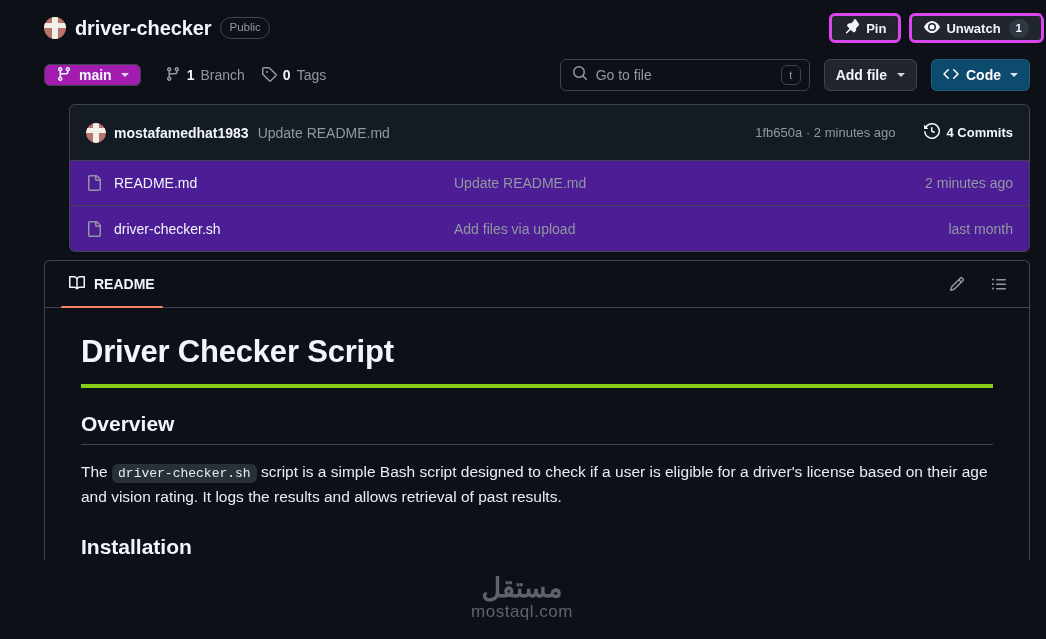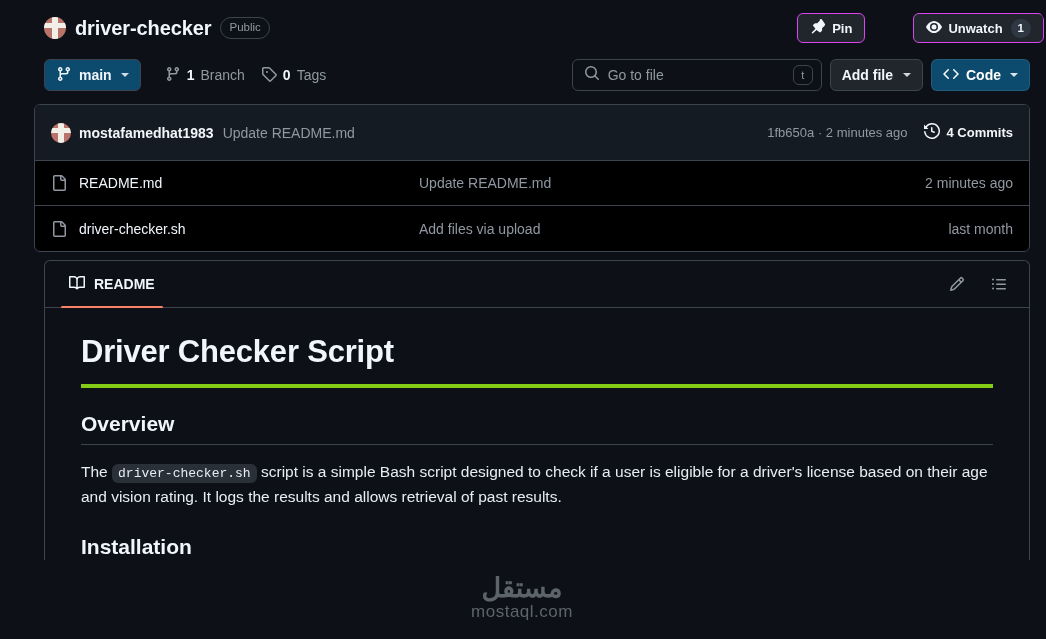--- a/index.html
+++ b/index.html
@@ -39,58 +39,57 @@
     letter-spacing: -0.1px; white-space: nowrap;
   }
   .repo-visibility {
     font-size: 11.5px; color: #9198a1;
     border: 1px solid #3d444d; border-radius: 2em;
     padding: 1px 8px 2px; line-height: 1.4; font-weight: 500;
   }
   .header-actions { display: flex; align-items: center; gap: 8px; flex: none; }
   .btn {
     display: inline-flex; align-items: center; gap: 6px;
-    background: #21262d; border: 1px solid #d946ef;
+    background: #21262d; border: 3px solid #d946ef;
     color: #f0f6fc; font-size: 13px; font-weight: 600;
     border-radius: 6px; padding: 5px 12px; height: 30px;
     white-space: nowrap; cursor: pointer;
     font-family: "Liberation Sans", sans-serif;
-    margin-left: 40px;
   }
   .btn .counter {
     background: #2f3742; border: 1px solid transparent;
     border-radius: 2em; font-size: 11.5px; font-weight: 600;
     padding: 0 6px; line-height: 17px; color: #f0f6fc; margin-left: 2px;
   }
   .btn-unwatch { margin-right: -14px; }
 
   
   .toolbar {
     display: flex; align-items: center;
     padding: 13px 16px 13px 44px;
     gap: 8px;
   }
   .branch-btn {
     display: inline-flex; align-items: center; gap: 7px;
-    background: #0c4a6e; border: 1px solid #3d444d;
-    border-radius: 6px; padding: 5px 11px; height: 32px;
+    background: #a21caf; border: 1px solid #3d444d;
+    border-radius: 6px; padding: 5px 11px; height: 22px;
     font-size: 14px; font-weight: 600; color: #f0f6fc; cursor: pointer;
   }
   .caret {
     width: 0; height: 0; border-left: 4px solid transparent;
     border-right: 4px solid transparent; border-top: 4px solid currentColor;
     opacity: .85; margin-left: 2px;
   }
   .meta-links { display: flex; align-items: center; gap: 16px; margin-left: 16px; }
   .meta-link {
     display: inline-flex; align-items: center; gap: 6px;
     font-size: 14px; color: #9198a1; cursor: pointer;
   }
   .meta-link b { color: #f0f6fc; font-weight: 600; }
-  .toolbar-right { margin-left: auto; display: flex; align-items: center; gap: 8px; }
+  .toolbar-right { margin-left: auto; display: flex; align-items: center; gap: 14px; }
   .search-box {
     display: flex; align-items: center; gap: 8px;
     background: #0d1117; border: 1px solid #3d444d; border-radius: 6px;
     width: 250px; height: 32px; padding: 0 8px 0 11px; cursor: text;
   }
   .search-placeholder { font-size: 14px; color: #9198a1; flex: 1; }
   .kbd {
     border: 1px solid #3d444d; border-radius: 6px;
     font-size: 11px; color: #9198a1; width: 20px; height: 20px;
     display: inline-flex; align-items: center; justify-content: center;
@@ -104,42 +103,42 @@
   }
   .code-btn {
     display: inline-flex; align-items: center; gap: 7px;
     background: #0c4a6e; border: 1px solid rgba(240,246,252,.1); border-radius: 6px;
     height: 32px; padding: 0 11px; font-size: 14px; font-weight: 600;
     color: #ffffff; cursor: pointer;
   }
 
   
   .file-panel {
-    margin: 0 16px 0 34px;
+    margin: 0 16px 0 69px;
     border: 1px solid #3d444d; border-radius: 6px;
-    overflow: hidden; background: #000000;
+    overflow: hidden; background: #4c1d95;
   }
   .commit-bar {
     display: flex; align-items: center;
     background: #151b23; padding: 0 16px; height: 56px;
     border-bottom: 1px solid #3d444d;
   }
   .commit-avatar {
     width: 20px; height: 20px; border-radius: 50%;
     background: #b9736a; position: relative; overflow: hidden; flex: none; margin-right: 8px;
   }
   .commit-avatar::before {
     content: ""; position: absolute; left: 7px; top: 0; width: 6px; height: 20px; background: #f2efe9;
   }
   .commit-avatar::after {
     content: ""; position: absolute; left: 0; top: 5px; width: 20px; height: 5px; background: #f2efe9;
   }
   .commit-author { font-size: 14px; font-weight: 600; color: #f0f6fc; cursor: pointer; }
   .commit-msg { font-size: 14px; color: #9198a1; margin-left: 9px; cursor: pointer; }
-  .commit-right { margin-left: auto; display: flex; align-items: center; gap: 16px; justify-content: flex-end; }
+  .commit-right { margin-left: auto; display: flex; align-items: center; gap: 28px; justify-content: flex-end; }
   .commit-sha { font-size: 13px; color: #9198a1; cursor: pointer; }
   .commits-count {
     display: inline-flex; align-items: center; gap: 7px;
     font-size: 13px; color: #f0f6fc; font-weight: 600; cursor: pointer;
   }
   .file-row {
     display: flex; align-items: center; height: 45px;
     padding: 0 16px; border-bottom: 1px solid #3d444d;
   }
   .file-row:last-child { border-bottom: none; }

